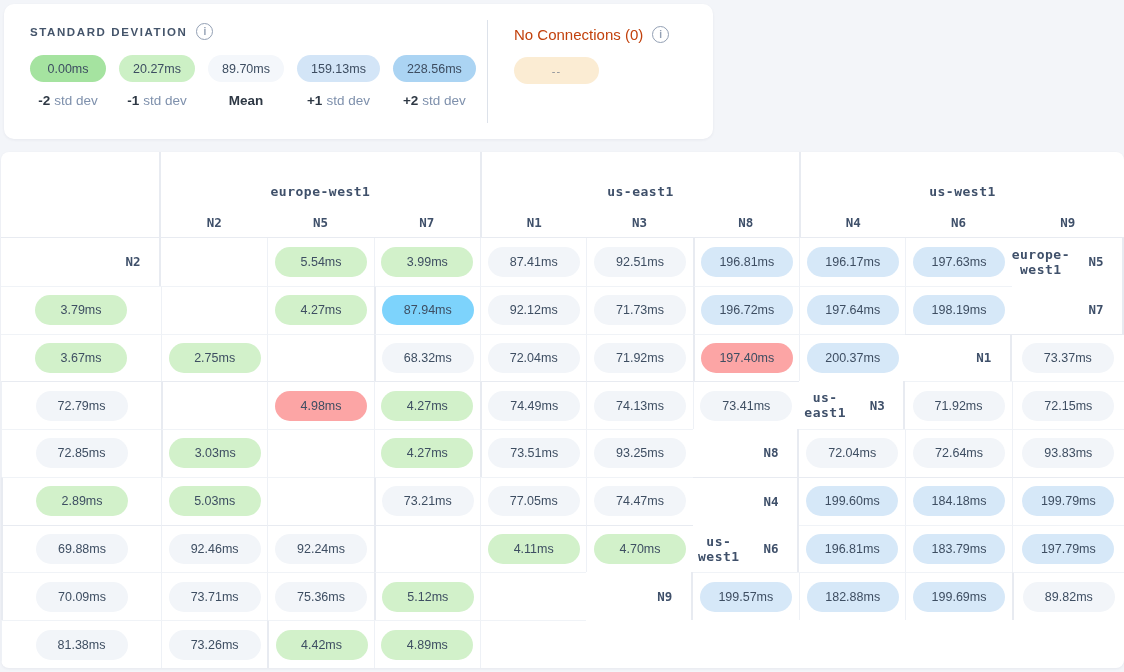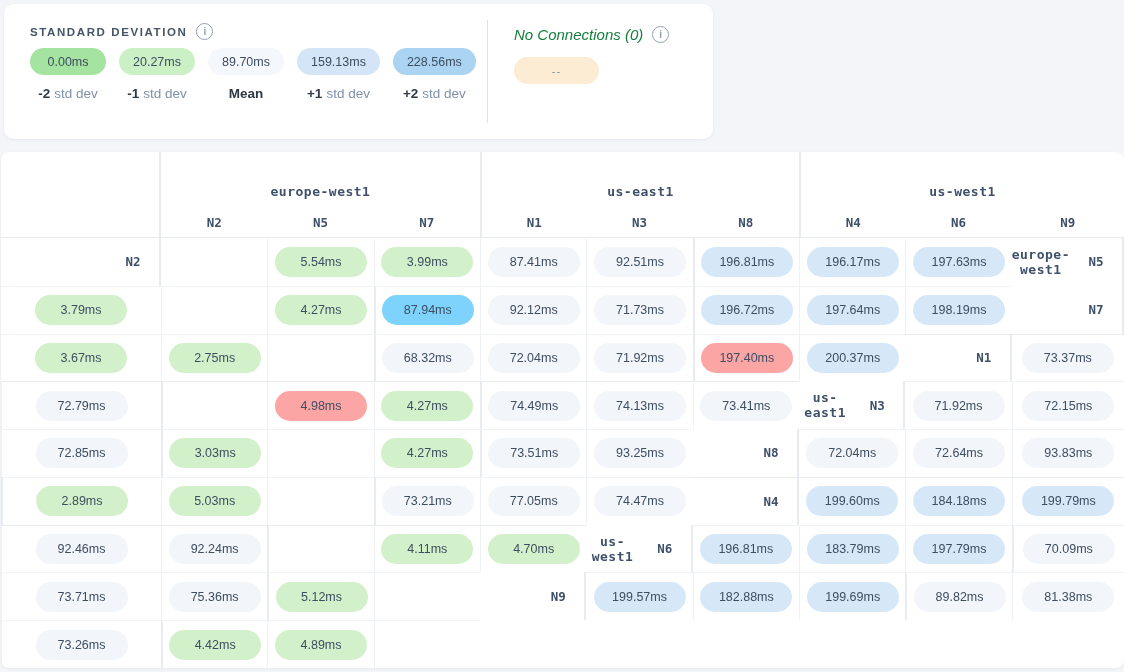--- a/index.html
+++ b/index.html
@@ -12,31 +12,31 @@
   .card { background:#fff; box-shadow: 0 1px 3px rgba(30,40,70,0.06); }
 
   
   .legend-card { position:absolute; left:4px; top:4px; width:709px; height:135px; border-radius:10px; }
   .legend-inner { padding:19px 0 0 26px; }
   .legend-title-row { display:flex; align-items:center; gap:9px; }
   .legend-title { font-size:11.5px; font-weight:700; letter-spacing:1.6px; color:#44546a; }
   .info-icon { width:17px; height:17px; border:1.5px solid #93a0b4; border-radius:50%;
     color:#93a0b4; font-size:10px; font-weight:600; display:flex; align-items:center;
     justify-content:center; cursor:pointer; flex:0 0 auto; }
-  .scale-row { display:flex; gap:13px; margin-top:8px; }
+  .scale-row { display:flex; gap:13px; margin-top:15px; }
   .scale-item { display:flex; flex-direction:column; align-items:center; gap:11px; }
   .lpill { height:27px; min-width:76px; padding:0 14px; border-radius:14px; display:flex;
     align-items:center; justify-content:center; font-size:12.5px; color:#3d4d61; }
   .slabel { font-size:13.5px; color:#7e90ac; white-space:nowrap; }
   .slabel b { color:#2e3844; font-weight:700; }
   .slabel span:not(:empty) { margin-left:4px; }
   .vdivider { position:absolute; left:483px; top:16px; bottom:16px; width:1px; background:#dde2ea; }
   .noconn { position:absolute; left:510px; top:22px; }
   .noconn-title-row { display:flex; align-items:center; gap:9px; }
-  .noconn-title { font-size:15px; color:#15803d;font-style:italic; }
+  .noconn-title { font-size:15px; color:#c2410c; }
   .noconn-pill { margin-top:14px; width:85px; height:27px; border-radius:14px; display:flex;
     align-items:center; justify-content:center; font-size:11px; letter-spacing:1px; color:#8a9099; }
 
   
   .table-card { position:absolute; left:1px; top:152px; width:1123px; height:516px; border-radius:8px; overflow:hidden; }
   .matrix { display:grid; grid-template-columns:160px repeat(9,1fr); grid-template-rows:56px 30px repeat(9,1fr); height:100%; }
   .cell { display:flex; align-items:center; justify-content:center; }
   .mono { font-family:"DejaVu Sans Mono","Liberation Mono",monospace; font-weight:700; color:#3f506a; }
   .region-title { align-items:flex-end; padding-bottom:9px; font-size:13px; letter-spacing:0.5px; }
   .node-header { font-size:12.5px; }
@@ -280,20 +280,23 @@
       </div>
       <div class="cell data-cell bTg">
         <div class="pill" style="background: rgb(214, 232, 248);">199.60ms</div>
       </div>
       <div class="cell data-cell bL1 bTg">
         <div class="pill" style="background: rgb(214, 232, 248);">184.18ms</div>
       </div>
       <div class="cell data-cell bL1 bTg">
         <div class="pill" style="background: rgb(214, 232, 248);">199.79ms</div>
       </div>
+      <div class="cell data-cell bL2 bTg">
+        <div class="pill" style="background: rgb(242, 245, 249);">69.88ms</div>
+      </div>
       <div class="cell data-cell bL1 bTg">
         <div class="pill" style="background: rgb(242, 245, 249);">92.46ms</div>
       </div>
       <div class="cell data-cell bL1 bTg">
         <div class="pill" style="background: rgb(242, 245, 249);">92.24ms</div>
       </div>
       <div class="cell data-cell bL2 bTg"></div>
       <div class="cell data-cell bL1 bTg">
         <div class="pill" style="background: rgb(210, 241, 202);">4.11ms</div>
       </div>

